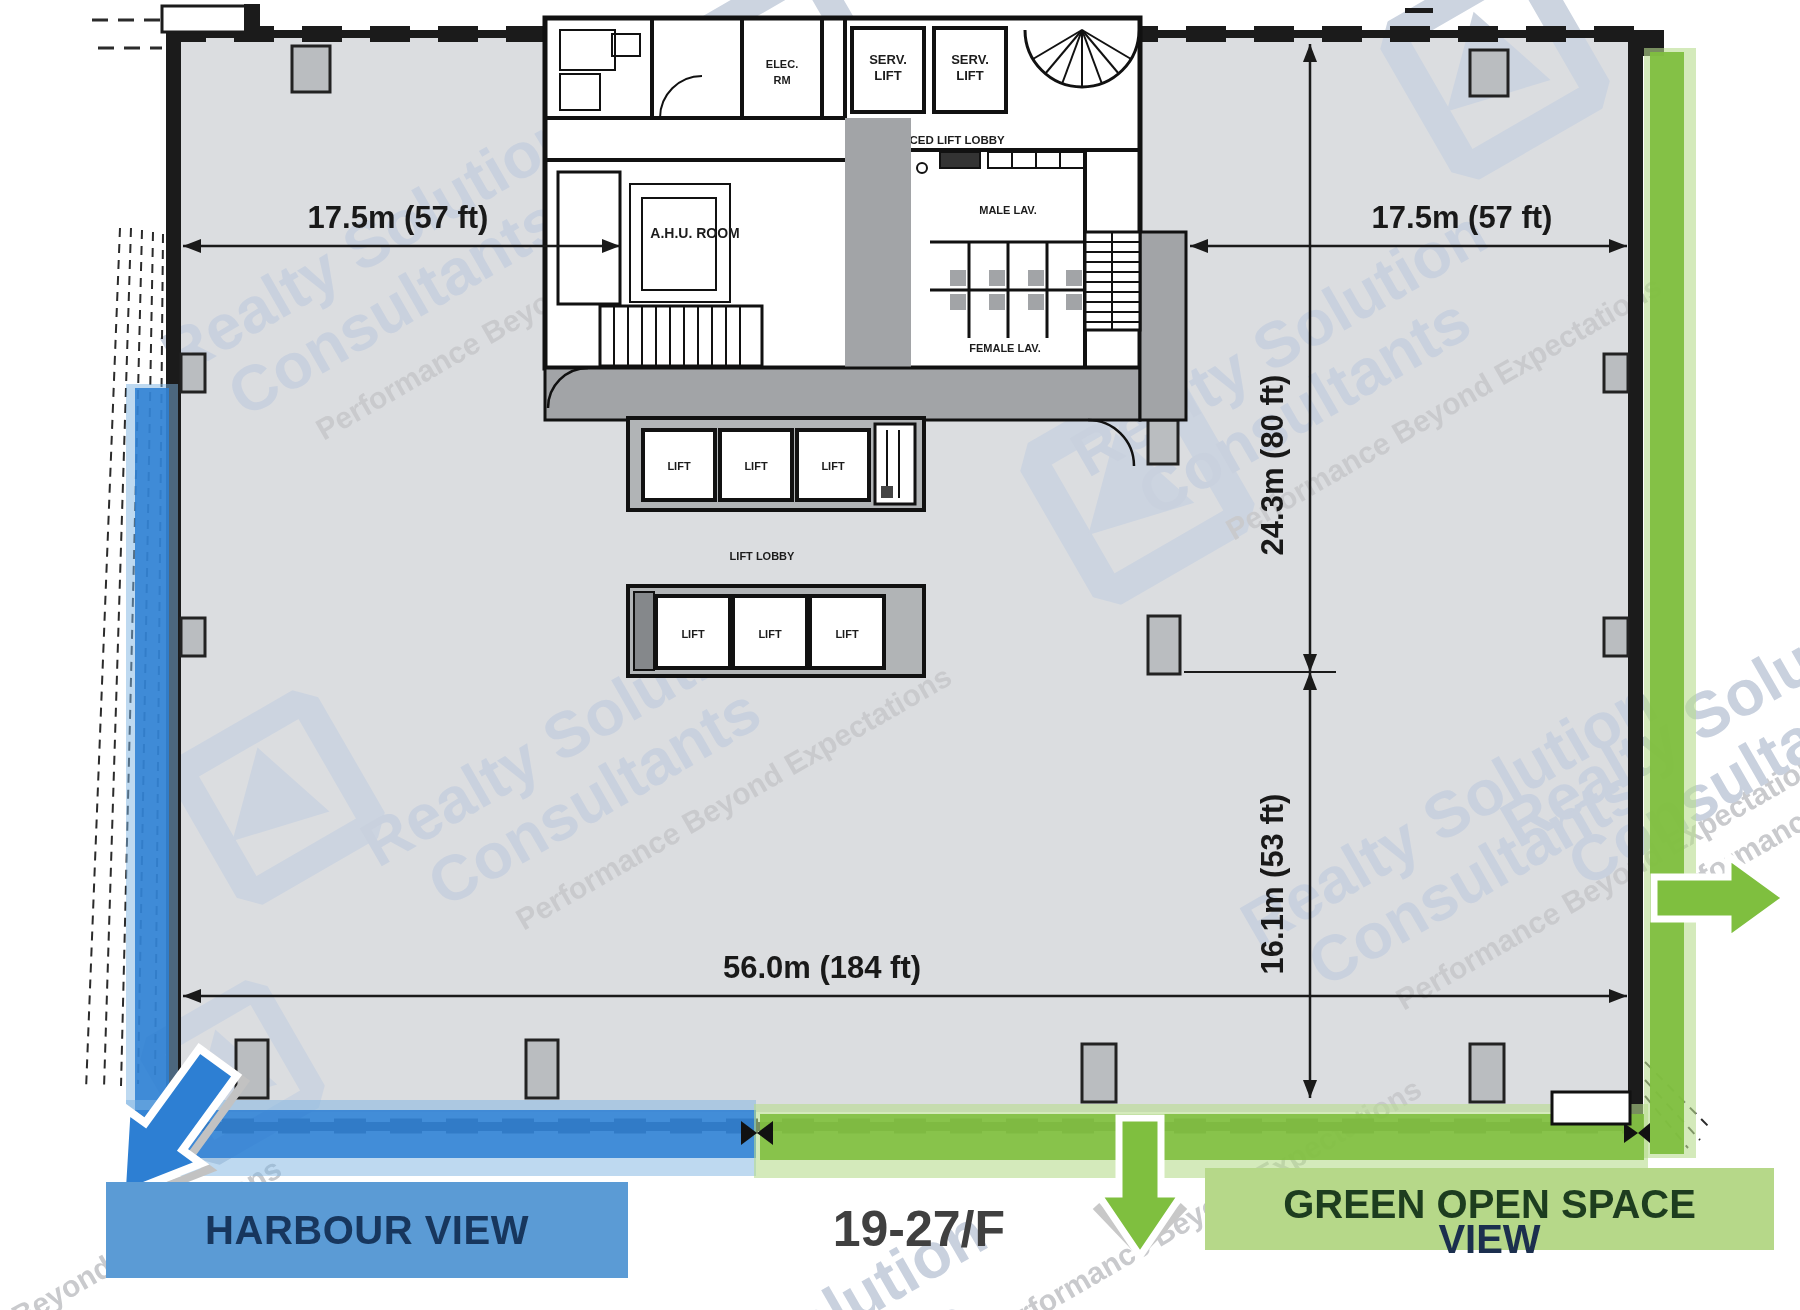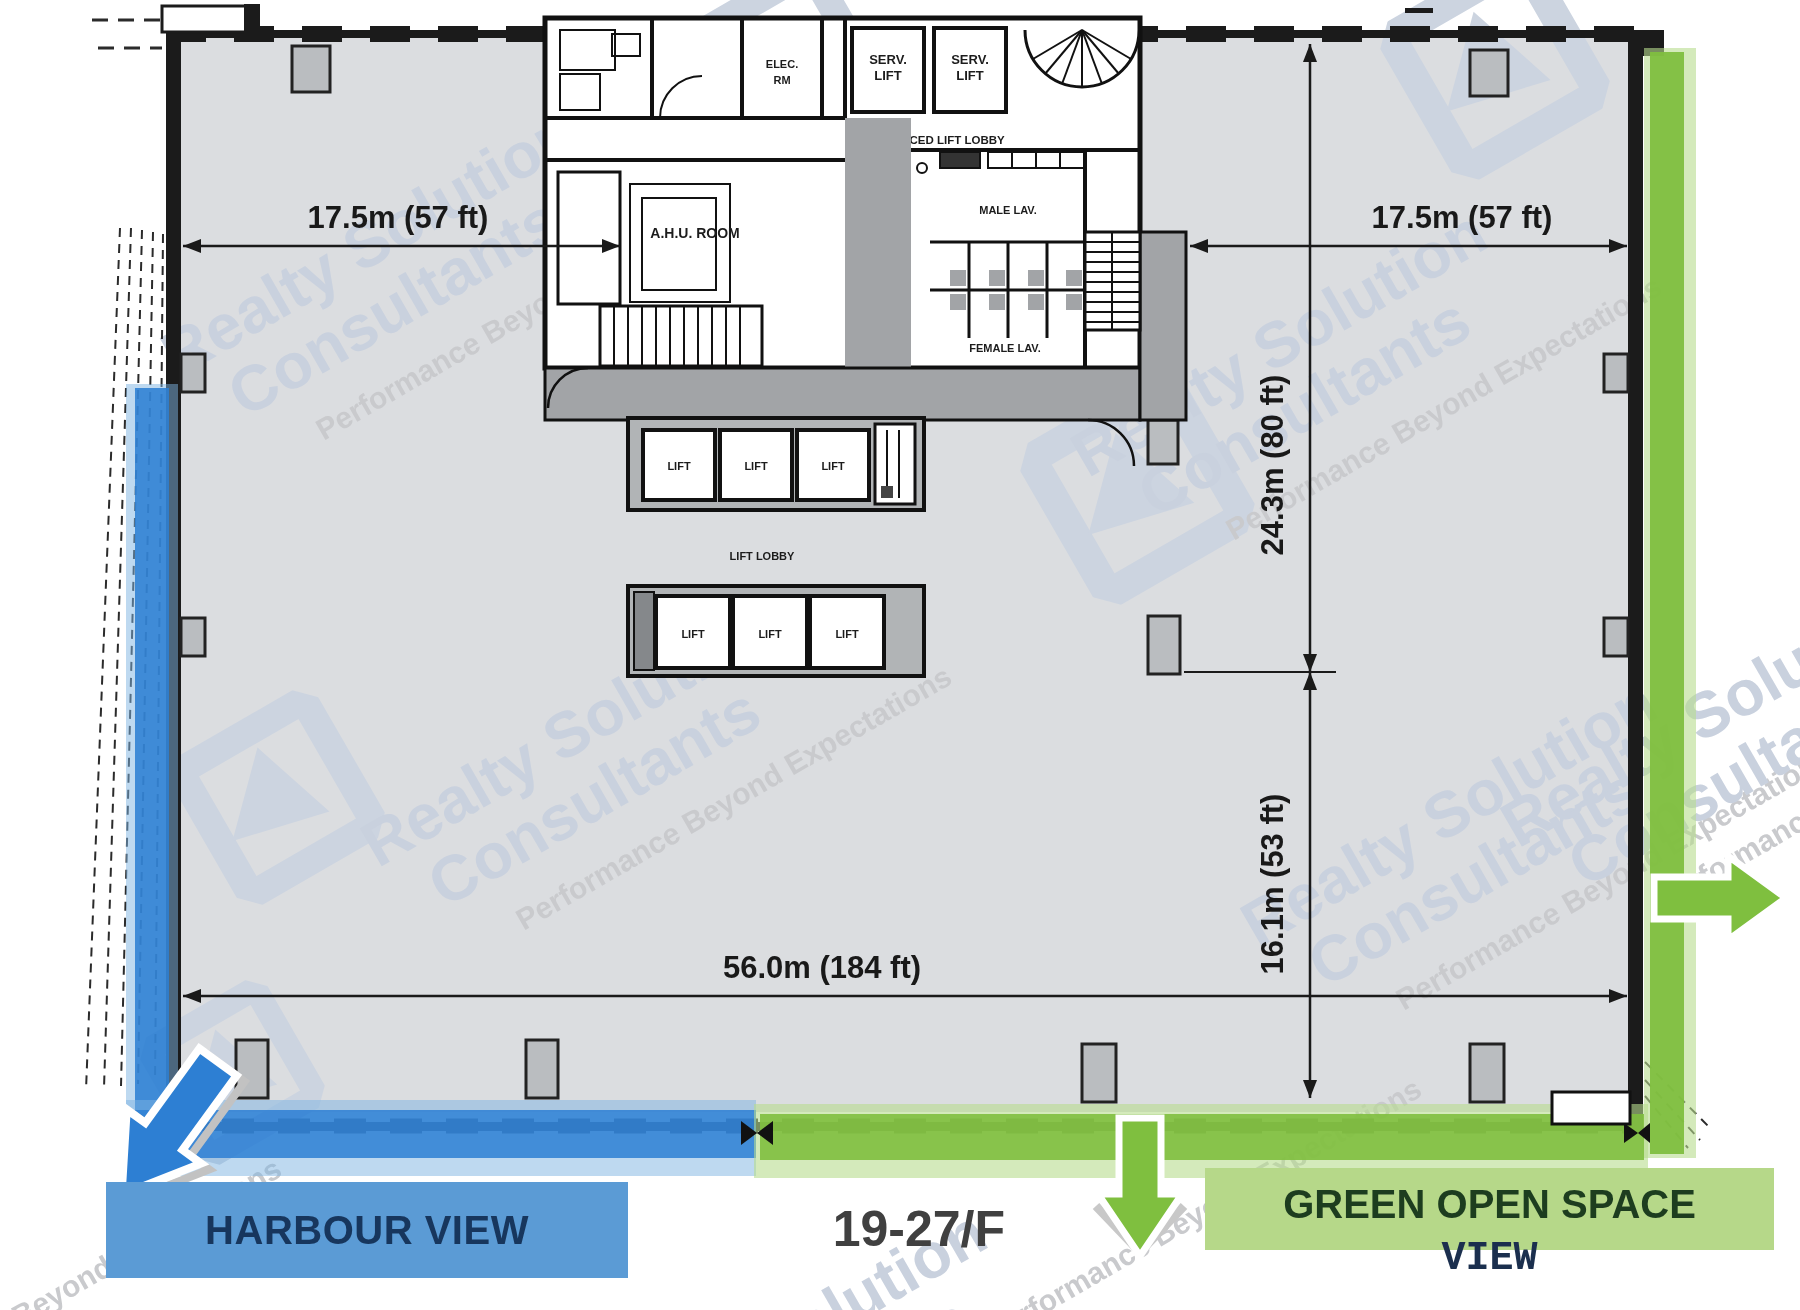--- a/index.html
+++ b/index.html
@@ -20,21 +20,21 @@
   
   .legend{position:absolute;left:0;top:0;width:100%;height:100%;z-index:3;pointer-events:none;border-radius:17px;}
   .box-harbour{position:absolute;left:106px;top:1182px;width:522px;height:96px;background:#5b9bd5;
       display:flex;align-items:center;justify-content:center;font-weight:bold;font-size:40px;
       color:#17365d;letter-spacing:.5px;}
   .floor-label{position:absolute;left:745px;top:1200px;width:260px;text-align:right;
       font-weight:bold;font-size:50px;color:#404040;}
   .box-green{position:absolute;left:1205px;top:1168px;width:545px;height:82px;background:#b6d889;padding-left:24px;}
   .box-green .gl{position:absolute;left:0;width:100%;text-align:center;font-weight:bold;font-size:40px;}
   .box-green .l1{top:14px;color:#1d3d1f;}
-  .box-green .l2{top:68px;color:#1b2f4e;font-family:Liberation Mono, monospace;}
+  .box-green .l2{top:49px;color:#1b2f4e;}
 </style>
 </head>
 <body>
 
 <div class="canvas">
 
   <div class="slab"></div>
 
   <div style="position:absolute;left:0;top:0;width:100%;height:100%;z-index:1;">
     <svg class="wm-logo" style="left:680px;top:-40px;transform:rotate(15deg);" width="210" height="210" viewBox="0 0 200 200">

